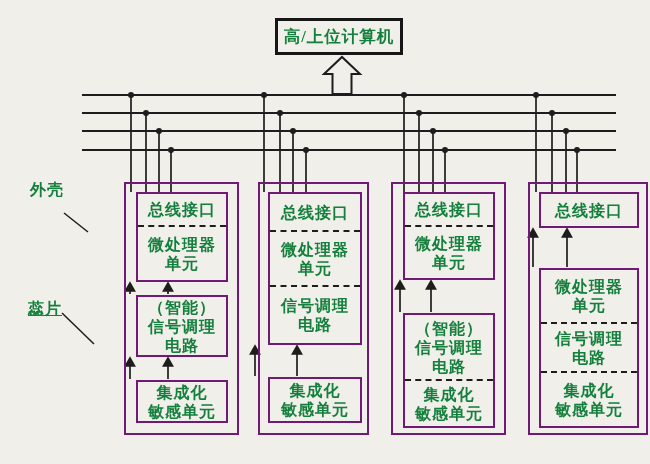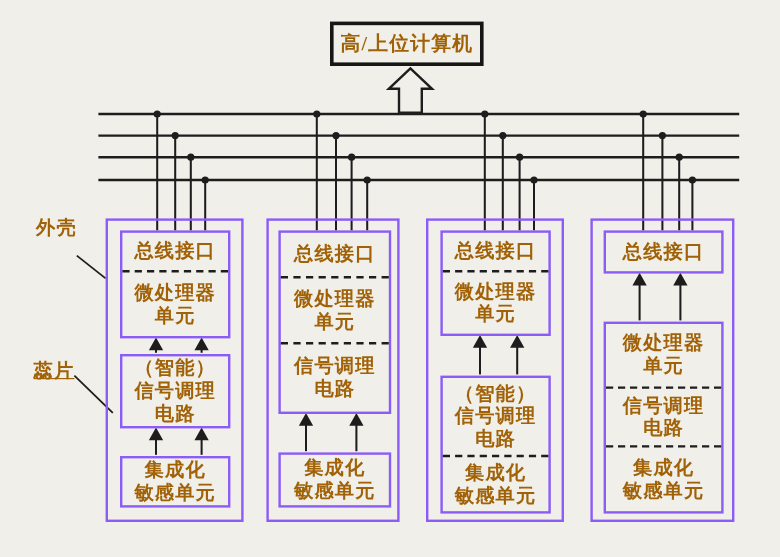--- a/index.html
+++ b/index.html
@@ -1,19 +1,19 @@
 <!DOCTYPE html>
 <html><head>
 <meta charset="utf-8">
 <style>
   html,body{margin:0;padding:0;background:#f1efe9;}
   .canvas{position:relative;width:650px;height:464px;background:#f1efe9;
-          font-family:"Liberation Serif","DejaVu Serif",serif;color:#a16207;overflow:hidden;}
+          font-family:"Liberation Serif","DejaVu Serif",serif;color:#15803d;overflow:hidden;}
   .wiring{position:absolute;left:0;top:0;}
-  .box{position:absolute;border:2px solid #8b5cf6;box-sizing:border-box;background:transparent;}
+  .box{position:absolute;border:2px solid #701a75;box-sizing:border-box;background:transparent;margin-left:36px;}
   .stack{display:flex;flex-direction:column;}
   .sec{display:flex;align-items:center;justify-content:center;box-sizing:border-box;}
   .sec.grow{flex:1;}
   .dash{border-bottom:2px dashed #1d1d1d;}
   .blk-text{white-space:pre-line;text-align:center;font-weight:700;font-size:16px;
             line-height:19px;letter-spacing:1px;}
   .computer{position:absolute;left:275px;top:18px;width:128px;height:37px;
             border:3px solid #161616;box-sizing:border-box;display:flex;
             align-items:center;justify-content:center;}
   .computer .blk-text{font-size:16.5px;line-height:18px;}

